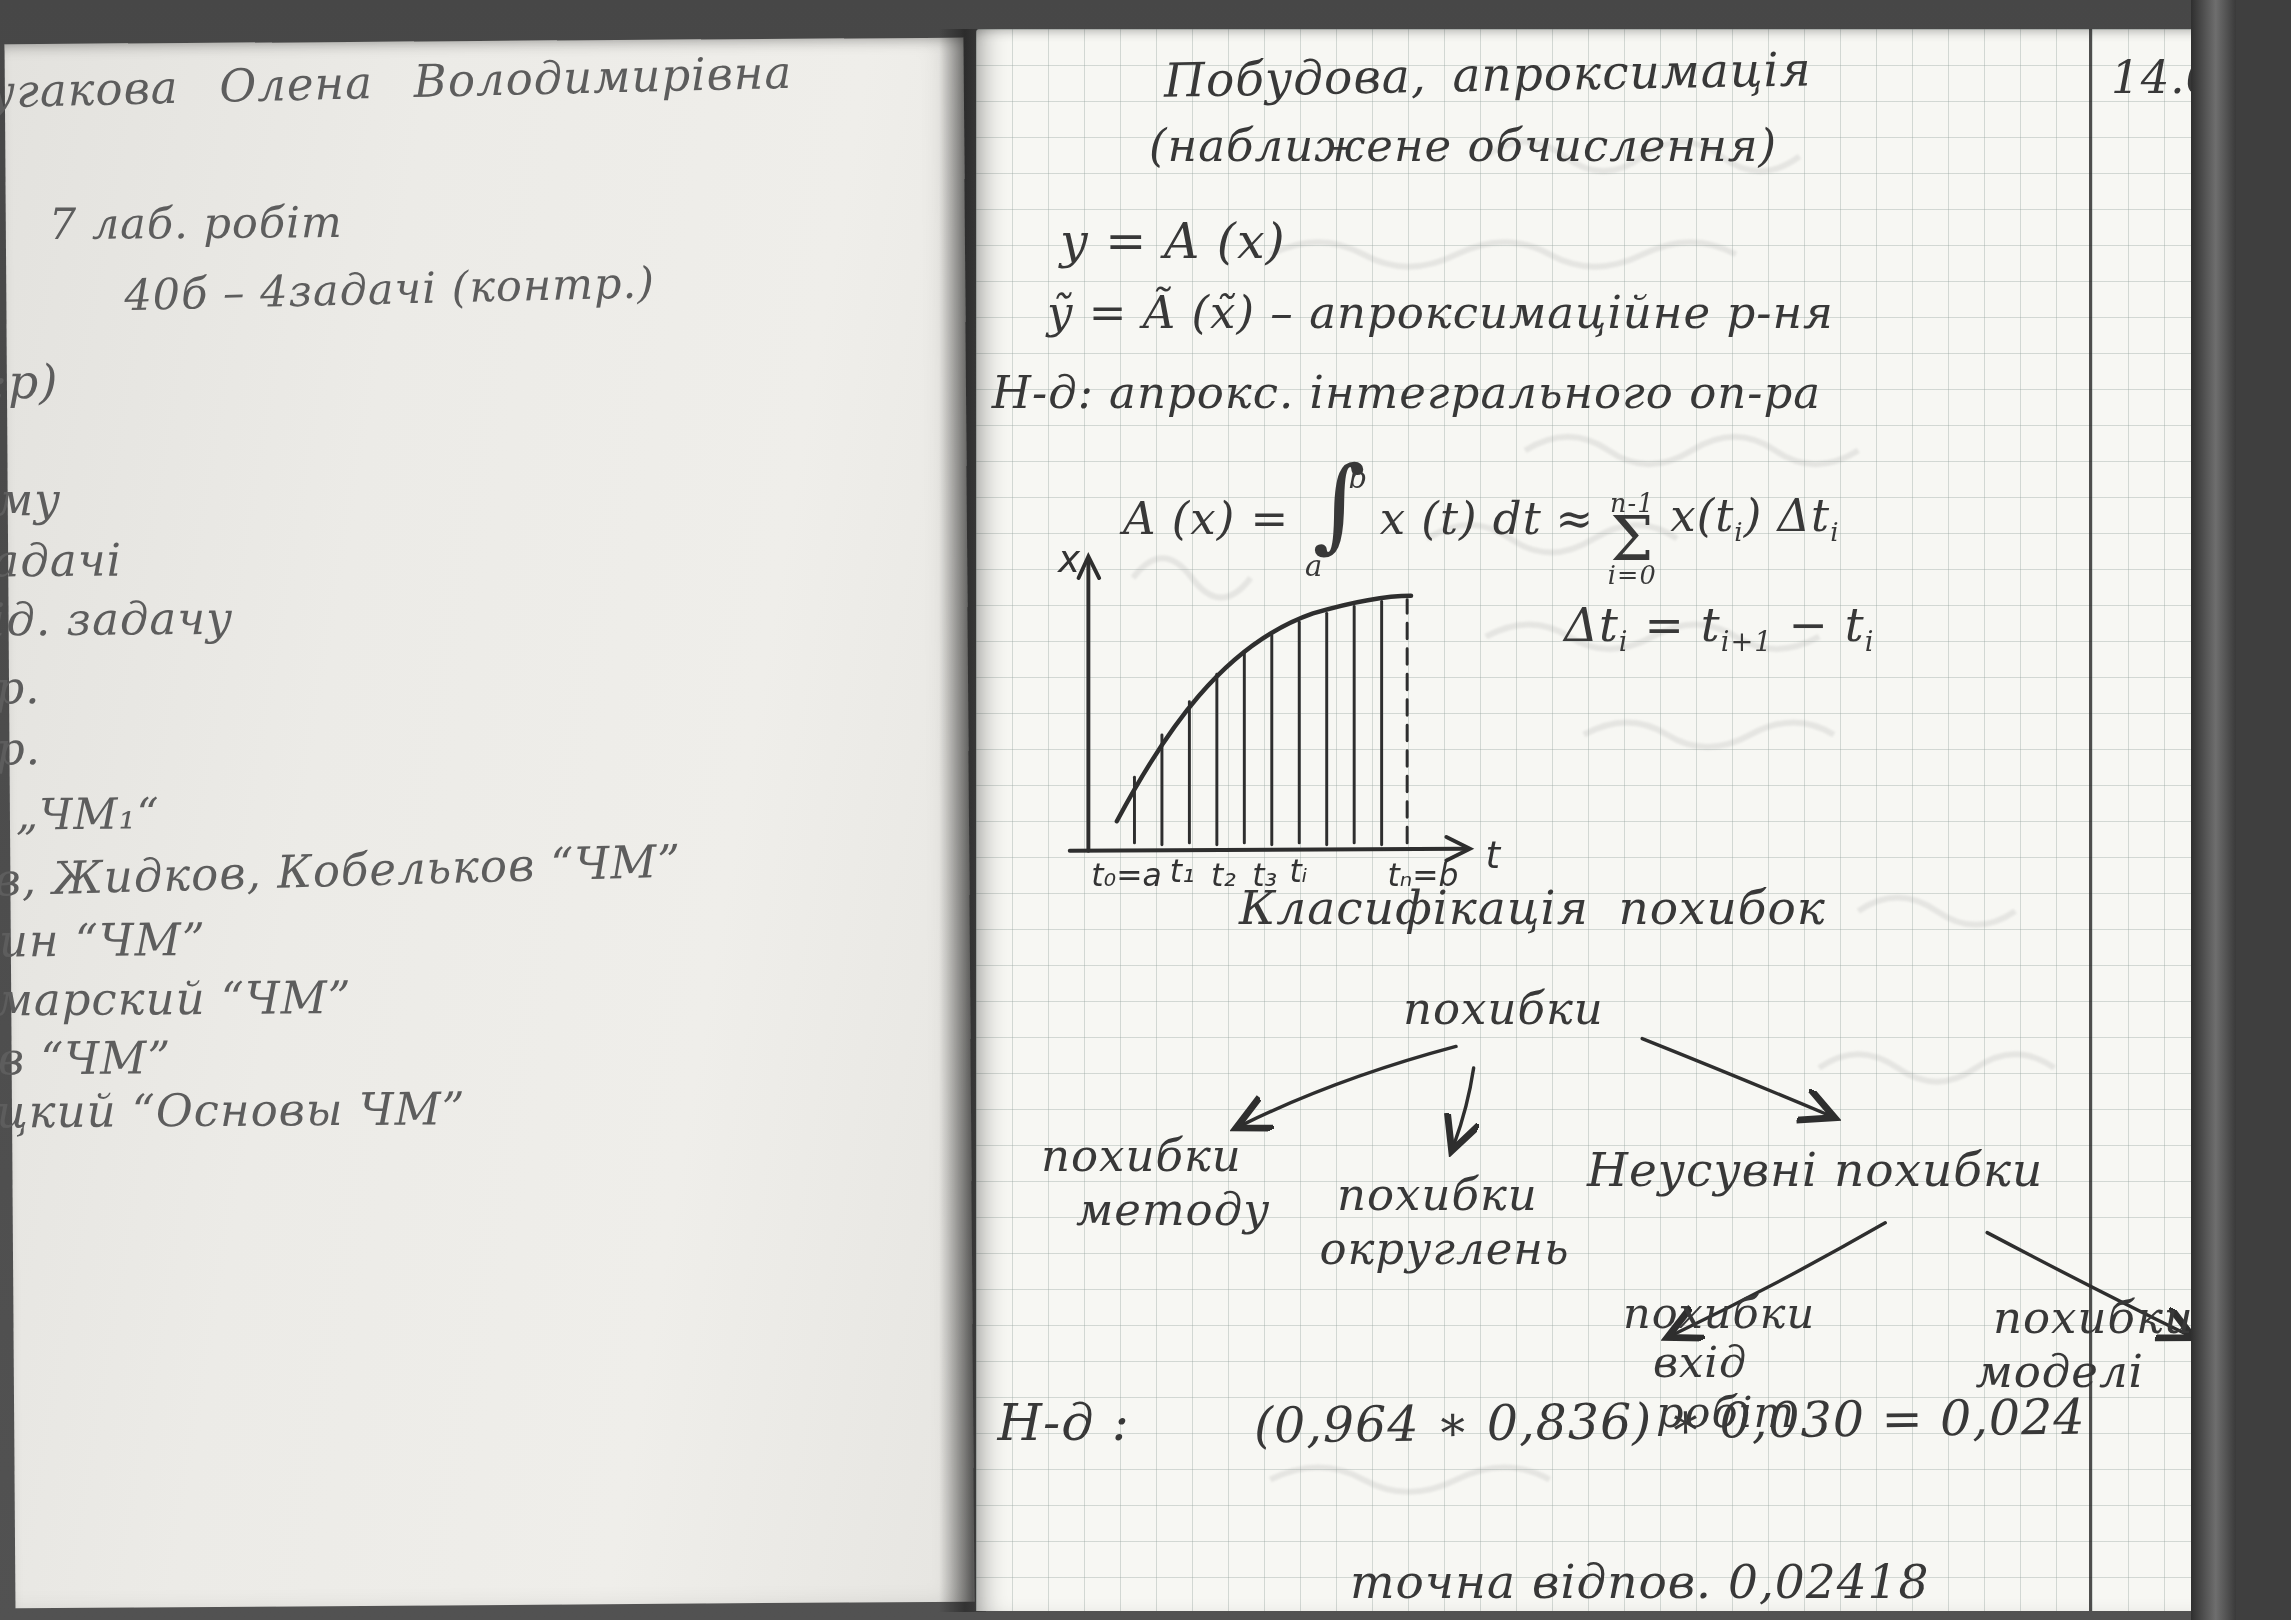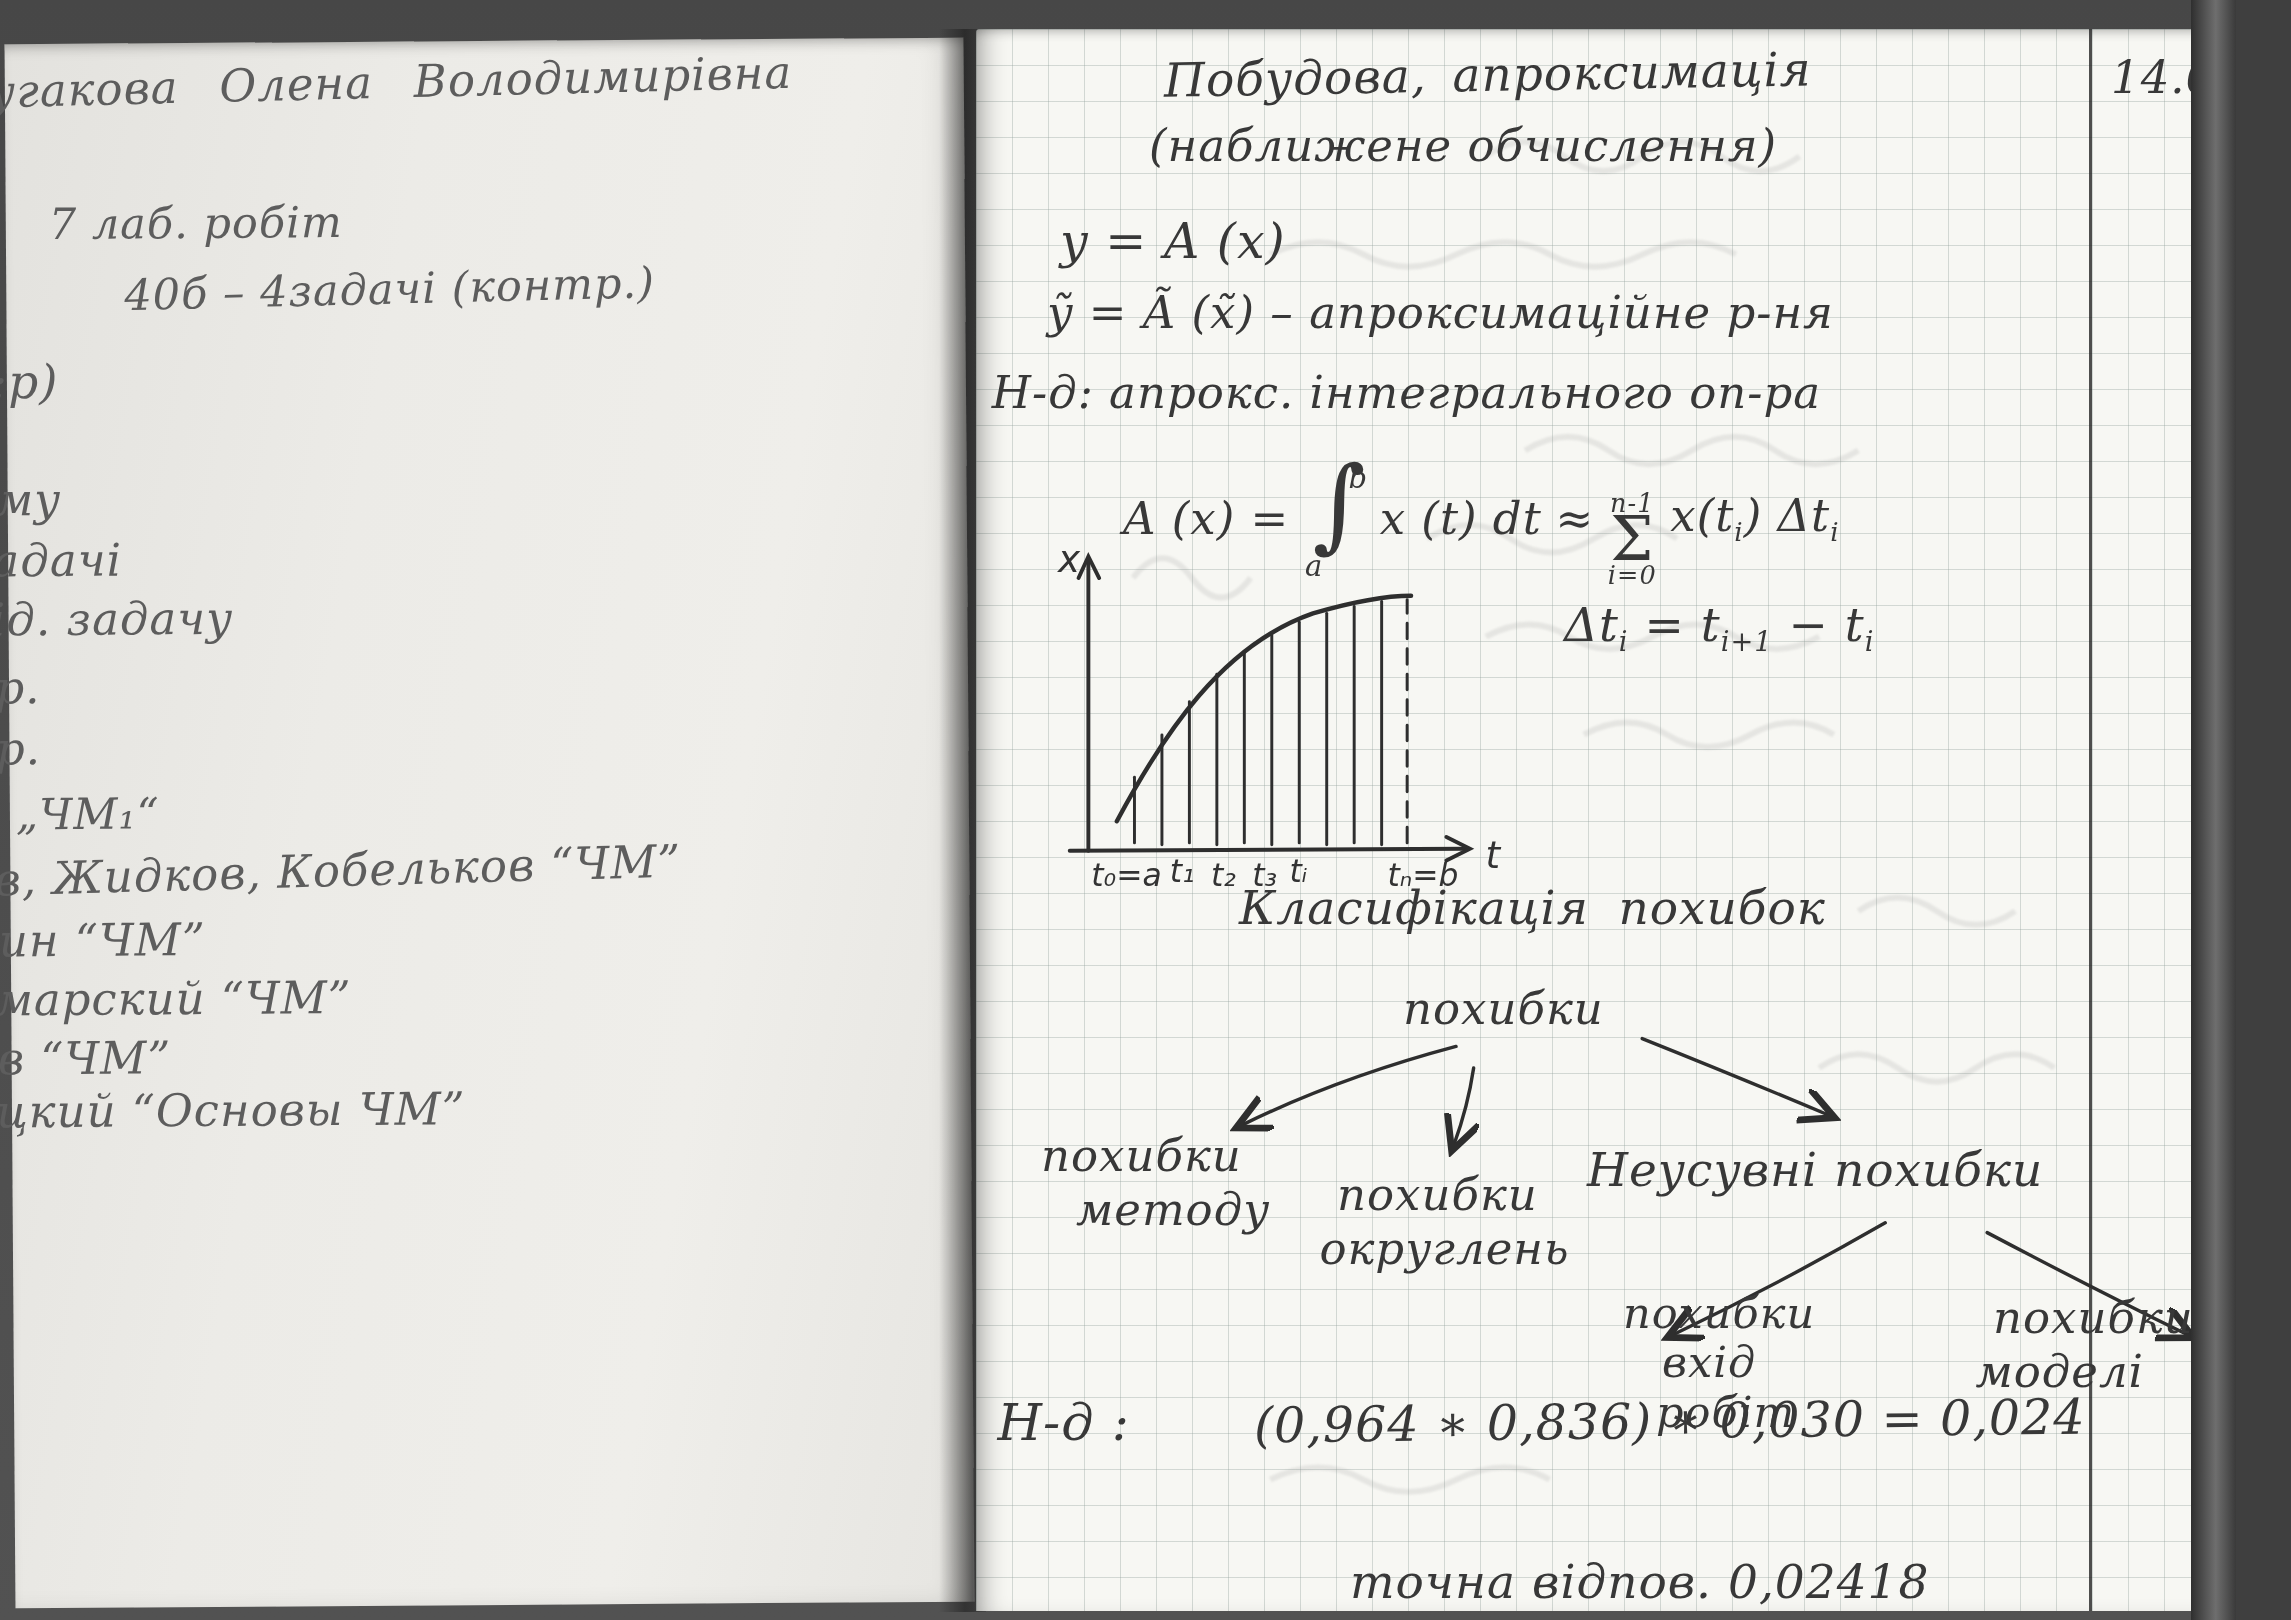--- a/index.html
+++ b/index.html
@@ -172,21 +172,21 @@
       <div style="margin-left:35px;">методу</div>
     </div>
     <div class="hw" style="left:361px;top:1139px;font-size:45px;line-height:1.2;">
       <div>похибки</div>
       <div style="margin-left:-17.6px;">округлень</div>
     </div>
     <div class="hw" style="left:600px;top:1113px;font-size:47px;margin-left:11px;">Неусувні   похибки</div>
 
     <div class="hw" style="left:647px;top:1260px;font-size:43px;line-height:1.15;">
       <div>похибки</div>
-      <div style="margin-left:39px;">вхід</div>
+      <div style="margin-left:30px;">вхід</div>
       <div style="margin-left:33px;">робіт</div>
     </div>
     <div class="hw" style="left:1017px;top:1262px;font-size:45px;line-height:1.2;">
       <div>похибки</div>
       <div style="margin-left:-17.6px;">моделі</div>
     </div>
 
     <div class="hw" style="left:21.6px;top:1364px;font-size:51px;">Н-д :</div>
     <div class="hw" style="left:278px;top:1364px;font-size:49px;transform:rotate(-0.6deg);">(0,964  ∗ 0,836) ∗ 0,030 =  0,024</div>
     <div class="hw" style="left:374px;top:1525px;font-size:47px;">точна  відпов.   0,02418</div>

